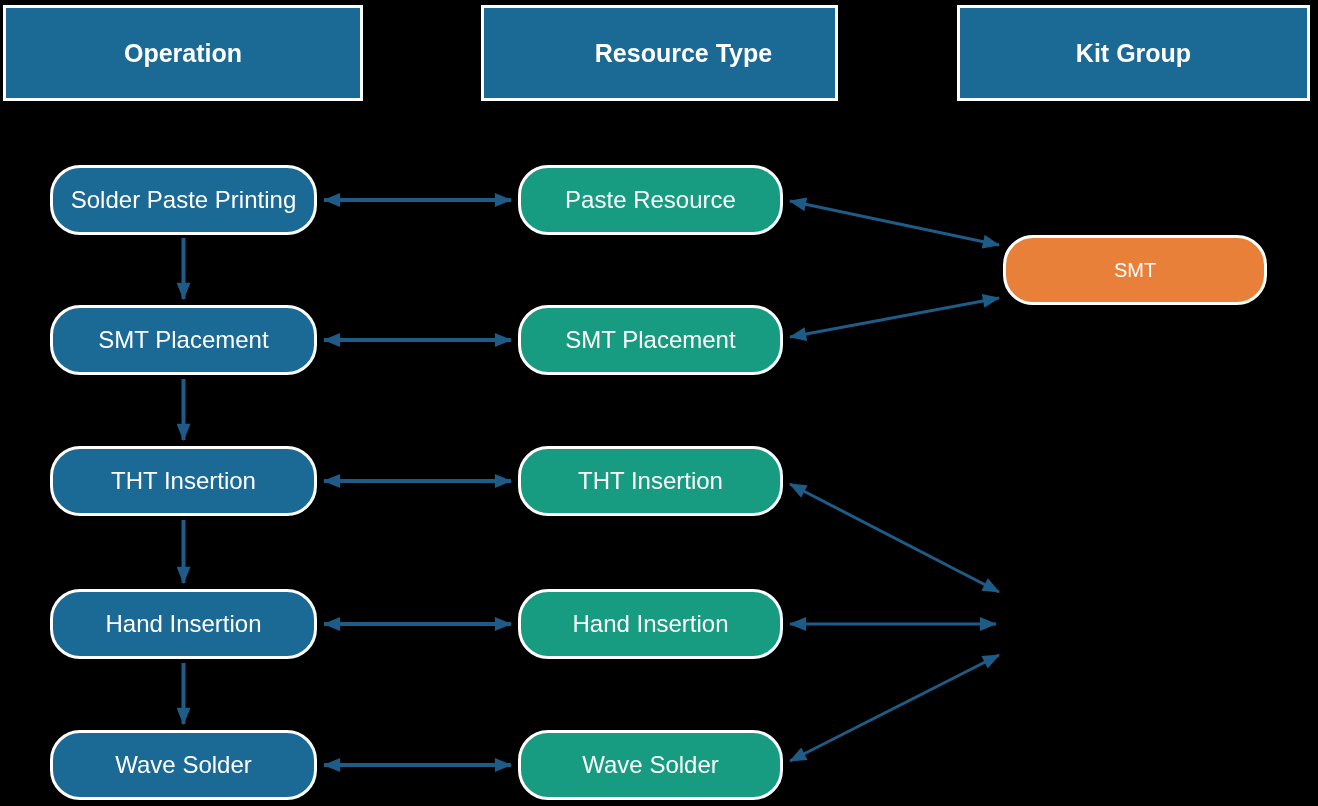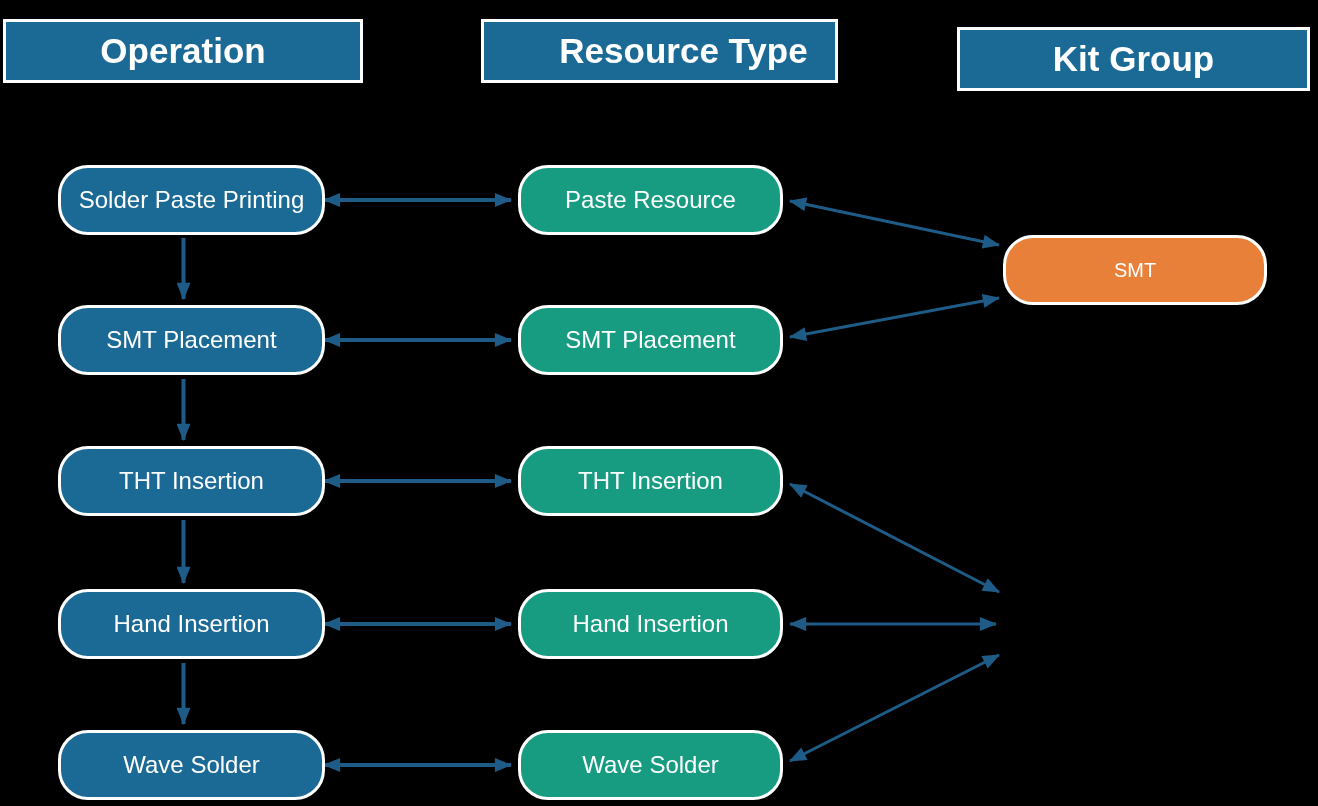--- a/index.html
+++ b/index.html
@@ -18,33 +18,33 @@
     background: var(--background);
     font-family: "Liberation Sans", sans-serif;
     position: relative;
   }
   .canvas { position: absolute; inset: 0; width: 1318px; height: 806px; }
   .arrow-layer { position: absolute; inset: 0; width: 1318px; height: 806px; z-index: 1; }
   .node { position: absolute; z-index: 2; display: flex; align-items: center; justify-content: center; color: var(--text); text-align: center; }
   .header {
     background: var(--header-box);
     border: 3px solid var(--box-border);
-    font-size: 35px;
+    font-size: 25px;
     font-weight: 700;
-    height: 64px;
-    top: 19px;
+    height: 96px;
+    top: 5px;
   }
   .pill {
     border: 3px solid var(--box-border);
     border-radius: 30px;
     height: 70px;
     font-size: 24px;
     font-weight: 400;
   }
-  .pill.op   { background: var(--operation-box); left: 58px;  width: 267px; }
+  .pill.op   { background: var(--operation-box); left: 50px;  width: 267px; }
   .pill.res  { background: var(--resource-box);  left: 518px; width: 265px; }
   .pill.kit  { background: var(--kit-box);       left: 1003px; width: 264px; font-size: 20px; }
   line { stroke: var(--arrow); }
   .thick { stroke-width: 4px; }
   .thin  { stroke-width: 3px; }
 </style>
 </head>
 <body>
 
 <div class="canvas">
@@ -69,21 +69,21 @@
 
     <line class="thin" x1="790" y1="201" x2="999" y2="245" marker-start="url(#arrow)" marker-end="url(#arrow)"></line>
     <line class="thin" x1="790" y1="337" x2="999" y2="298" marker-start="url(#arrow)" marker-end="url(#arrow)"></line>
     <line class="thin" x1="790" y1="484" x2="999" y2="592" marker-start="url(#arrow)" marker-end="url(#arrow)"></line>
     <line class="thin" x1="790" y1="624" x2="996" y2="624" marker-start="url(#arrow)" marker-end="url(#arrow)"></line>
     <line class="thin" x1="790" y1="761" x2="999" y2="655" marker-start="url(#arrow)" marker-end="url(#arrow)"></line>
   </svg>
 
   <div class="node header" style="left:3px; width:360px;">Operation</div>
   <div class="node header" style="left:481px; width:357px;padding-left:48px;">Resource Type</div>
-  <div class="node header" style="left:957px; width:353px;margin-top:8px;">Kit Group</div>
+  <div class="node header" style="left:957px; width:353px;">Kit Group</div>
 
   <div class="node pill op" style="top:165px;">Solder Paste Printing</div>
   <div class="node pill op" style="top:305px;">SMT Placement</div>
   <div class="node pill op" style="top:446px;">THT Insertion</div>
   <div class="node pill op" style="top:589px;">Hand Insertion</div>
   <div class="node pill op" style="top:730px;">Wave Solder</div>
 
   <div class="node pill res" style="top:165px;">Paste Resource</div>
   <div class="node pill res" style="top:305px;">SMT Placement</div>
   <div class="node pill res" style="top:446px;">THT Insertion</div>

